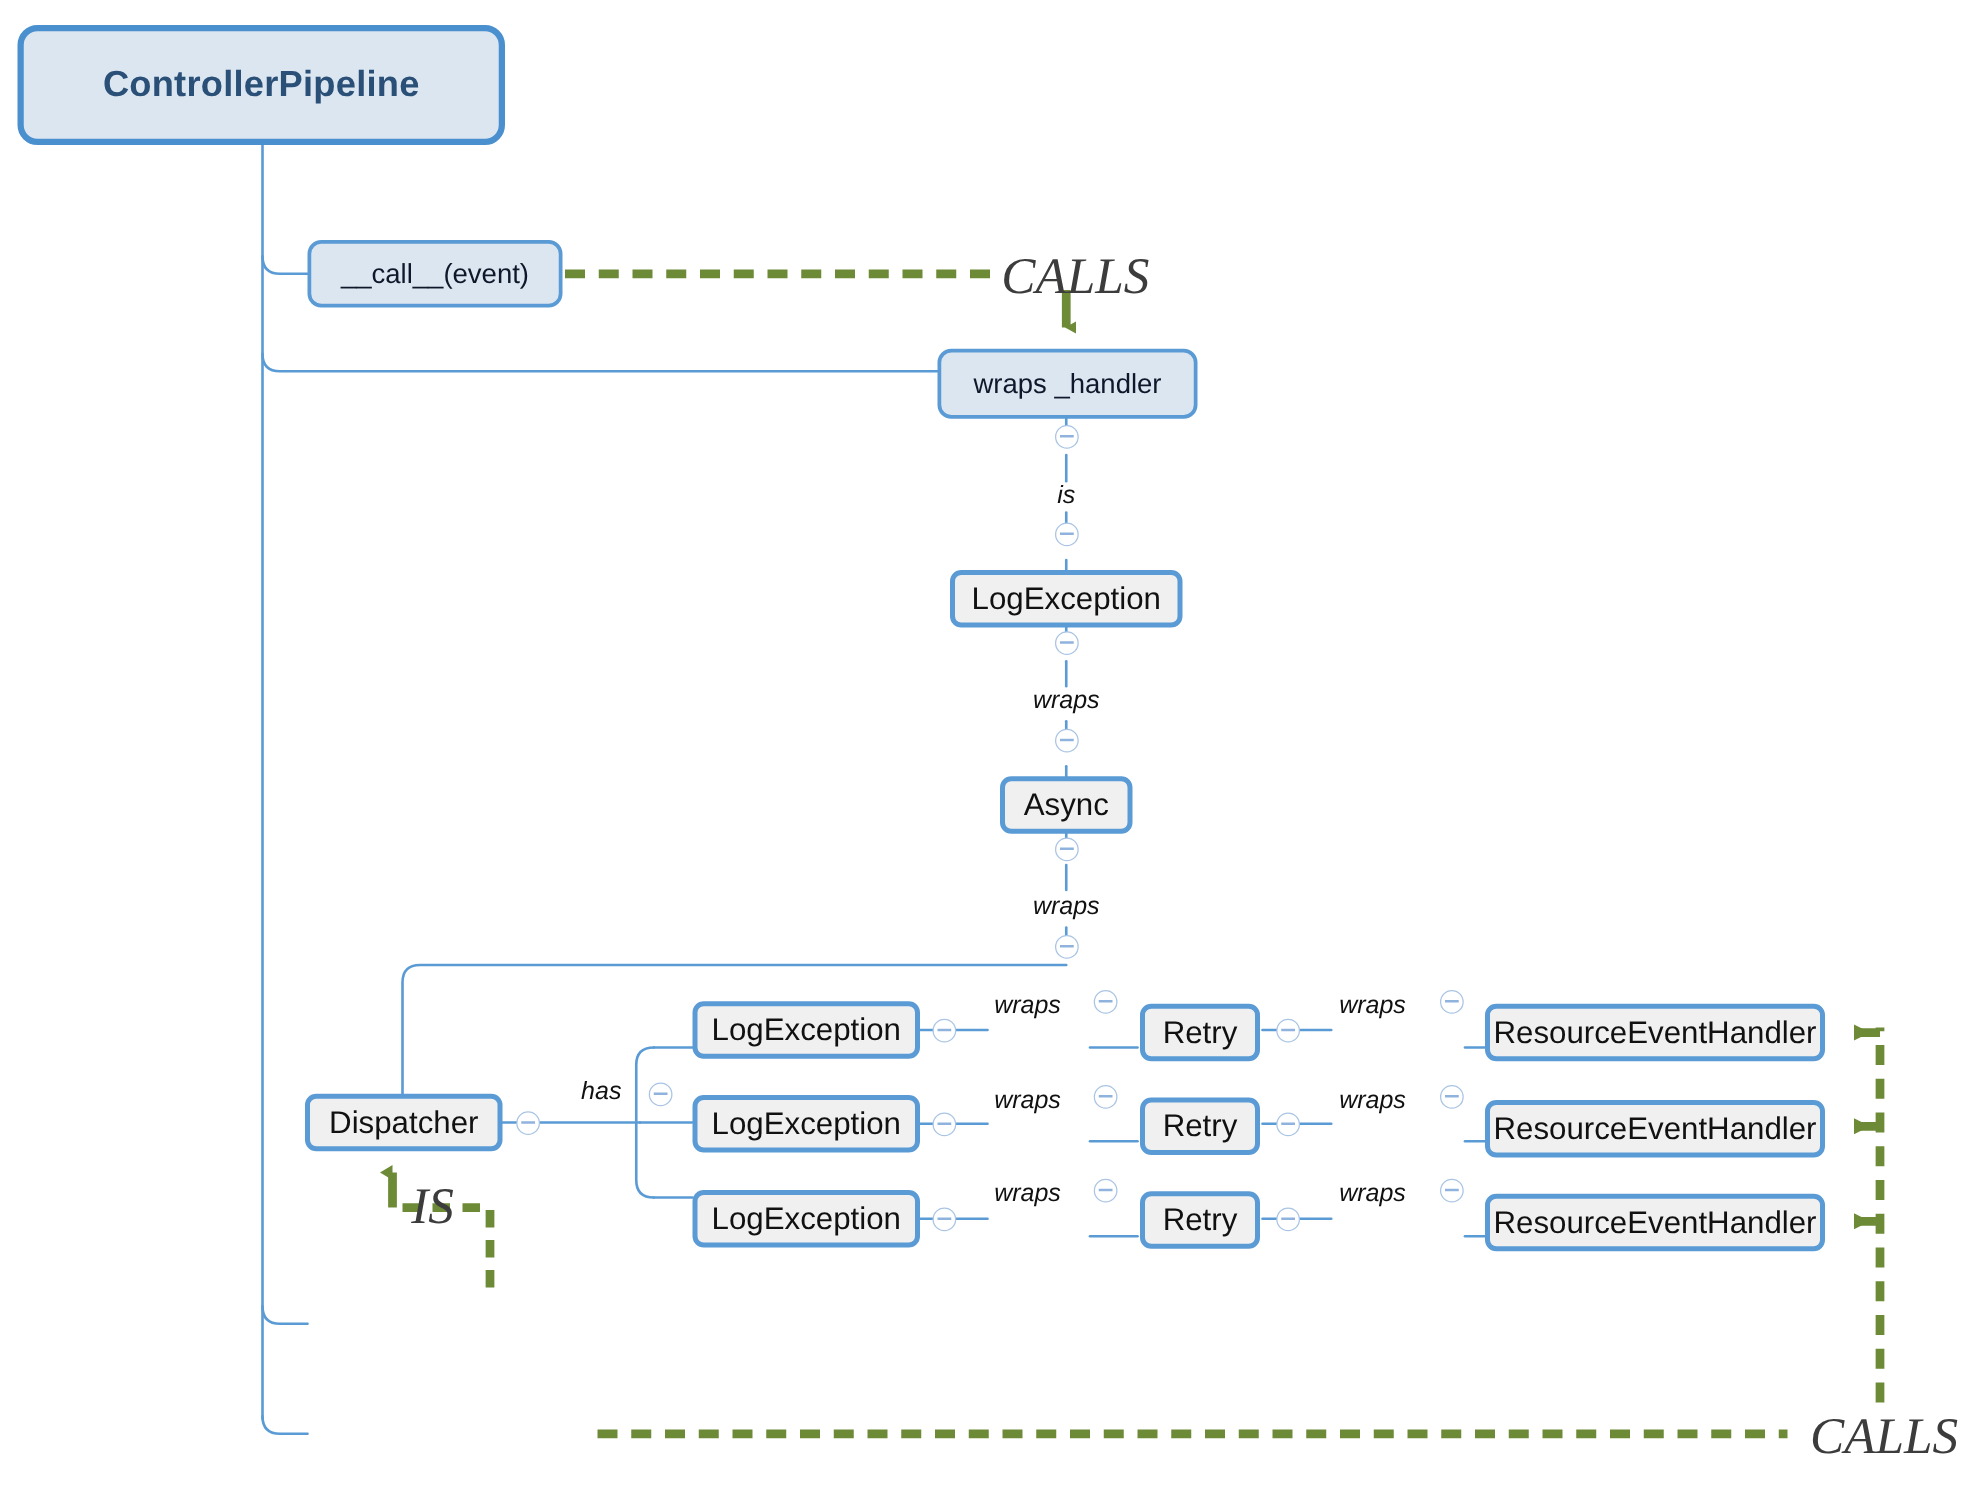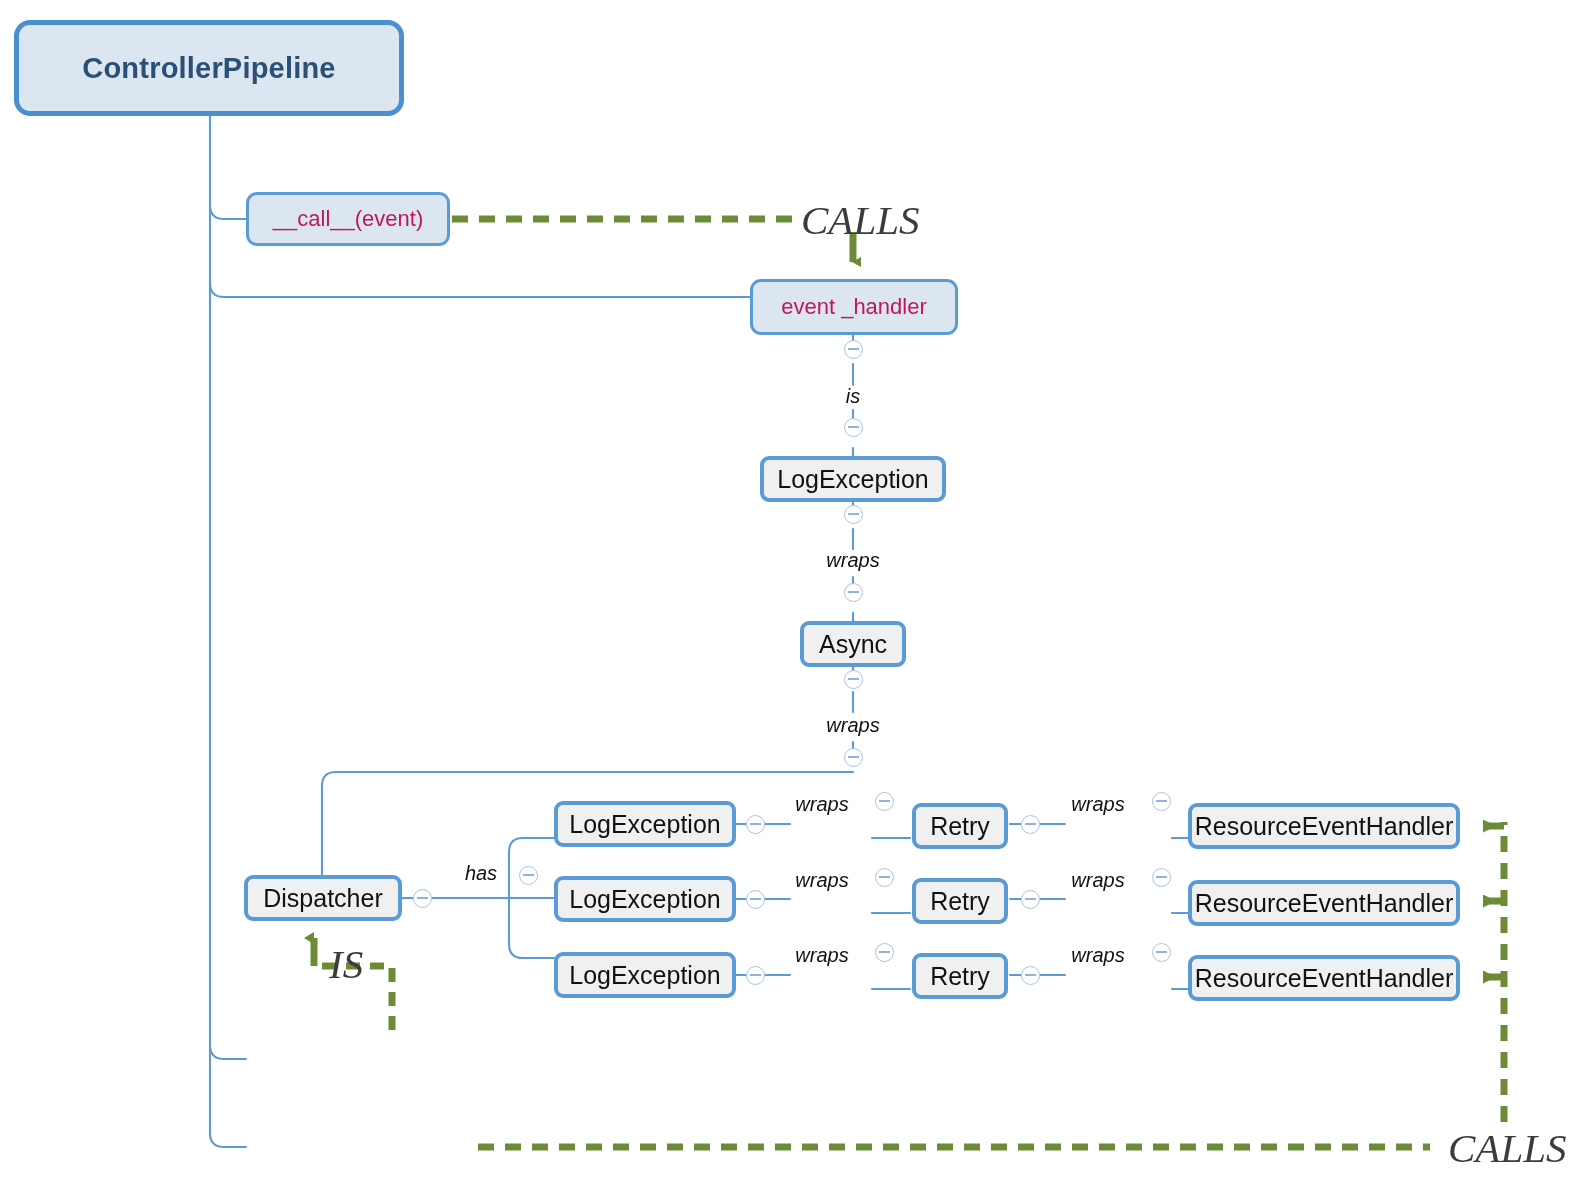--- a/index.html
+++ b/index.html
@@ -4,21 +4,21 @@
 <style>
   html,body{margin:0;padding:0;background:#ffffff;}
   body{font-family:"Liberation Sans",sans-serif;}
   #stage{position:relative;width:1574px;height:1202px;background:#fff;overflow:hidden;text-decoration:underline;}
   #wires{position:absolute;left:0;top:0;width:1574px;height:1202px;pointer-events:none;}
 
   .node{position:absolute;box-sizing:border-box;display:flex;align-items:center;
         justify-content:center;text-align:center;white-space:nowrap;}
 
   
-  .n-blue{background:#dce6f1;border:3px solid #5b9bd5;border-radius:11px;color:#be185d;}
+  .n-blue{background:#dce6f1;border:3px solid #5b9bd5;border-radius:11px;color:#0f172a;}
   .n-root{background:#dce6f1;border:5px solid #4a90cf;border-radius:16px;color:#2a5078;
           font-weight:bold;font-size:29px;letter-spacing:.2px;}
   .n-blue-m{font-size:22px;}
 
   
   .n-grey{background:#f0f0f0;border:4px solid #5b9bd5;border-radius:9px;color:#111;font-size:25px;}
 
   
   .elabel{position:absolute;color:#111;font-style:italic;font-size:20px;white-space:nowrap;}
   .elabel.lc{transform:translateX(-50%);}
@@ -157,21 +157,21 @@
 
   <div class="toggle" style="left:746px;top:966px;"></div>
   <div class="toggle" style="left:875px;top:943px;"></div>
   <div class="toggle" style="left:1021px;top:966px;"></div>
   <div class="toggle" style="left:1152px;top:943px;"></div>
 
   <div class="node n-root" style="left:14px;top:20px;width:390px;height:96px;">ControllerPipeline</div>
 
   <div class="node n-blue n-blue-m" style="left:246px;top:192px;width:204px;height:54px;">__call__(event)</div>
 
-  <div class="node n-blue n-blue-m" style="left:750px;top:279px;width:208px;height:56px;">event _handler</div>
+  <div class="node n-blue n-blue-m" style="left:750px;top:279px;width:208px;height:56px;">wraps _handler</div>
 
   <div class="node n-grey" style="left:760px;top:456px;width:186px;height:46px;">LogException</div>
 
   <div class="node n-grey" style="left:800px;top:621px;width:106px;height:46px;">Async</div>
 
   <div class="node n-grey" style="left:244px;top:875px;width:158px;height:46px;text-align:right;">Dispatcher</div>
 
 
 
   <div class="node n-grey" style="left:554px;top:801px;width:182px;height:46px;">LogException</div>

